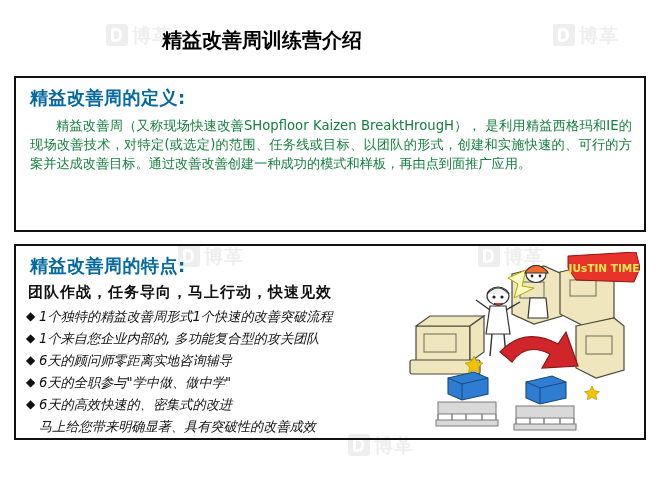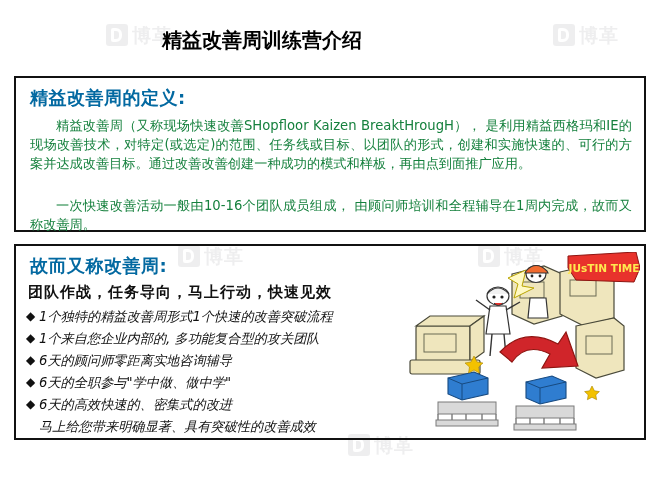--- a/index.html
+++ b/index.html
@@ -181,24 +181,23 @@
   <div class="wm wm-bl">
     <span class="mark"></span>
     <span class="wmtext">博革</span>
   </div>
 
   <div class="doc-title">精益改善周训练营介绍</div>
 
   <div class="box box-1"></div>
   <div class="heading h1">精益改善周的定义:</div>
   <div class="para p1">精益改善周（又称现场快速改善SHopfloor Kaizen BreaktHrougH）， 是利用精益西格玛和IE的现场改善技术，对特定(或选定)的范围、任务线或目标、以团队的形式，创建和实施快速的、可行的方案并达成改善目标。通过改善改善创建一种成功的模式和样板，再由点到面推广应用。</div>
-  <div class="para p2">一次快速改善活动一般由10-16个团队成员组成， 由顾问师培训和全程辅导在1周内完成，故而又称改善周。</div>
 
   <div class="box box-2"></div>
-  <div class="heading h2">故而又称改善周:</div>
+  <div class="heading h2">精益改善周的特点:</div>
   <div class="subhead">团队作战，任务导向，马上行动，快速见效</div>
 
   <div class="bullets">
     <div class="bullet">
       <span class="dia">◆</span>
       <span class="btxt">1个独特的精益改善周形式1个快速的改善突破流程</span>
     </div>
     <div class="bullet">
       <span class="dia">◆</span>
       <span class="btxt">1个来自您企业内部的, 多功能复合型的攻关团队</span>

